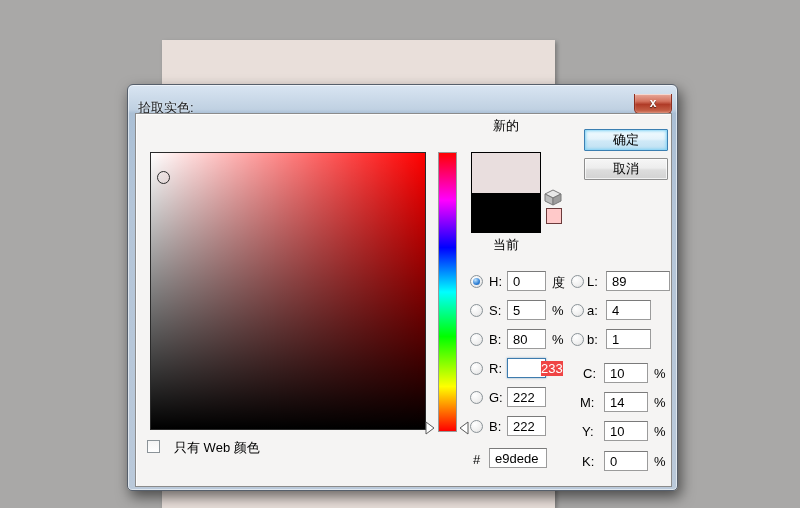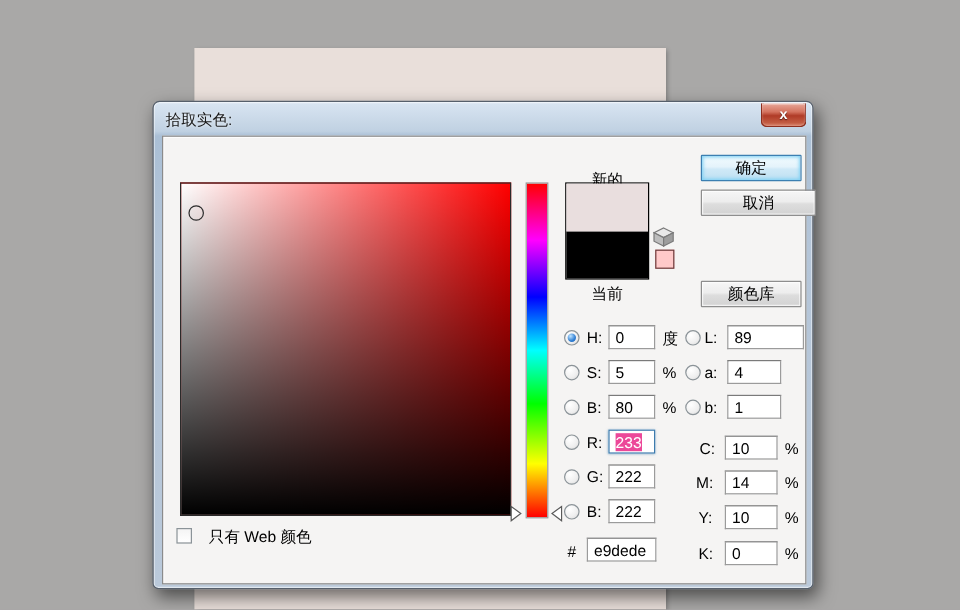--- a/index.html
+++ b/index.html
@@ -18,21 +18,21 @@
   }
   
   .dialog {
     position:absolute; left:127px; top:84px; width:551px; height:407px;
     border:1px solid #565f6b;
     border-radius:6px 6px 5px 5px;
     background:linear-gradient(to bottom,#d9e5f2 0%,#c0d1e2 6%,#aabfd5 7%,#b4c5d8 30%,#bac9da 100%);
     box-shadow:3px 6px 14px rgba(0,0,0,0.55), inset 0 0 0 1px rgba(255,255,255,0.55);
   }
   .titlebar {
-    position:absolute; left:0; top:0; right:0; height:27px;
+    position:absolute; left:0; top:8px; right:0; height:27px;
   }
   .title-text {
     position:absolute; left:10px; top:6px; font-size:13px; color:#1a1a1a;
     text-shadow:0 0 3px rgba(255,255,255,0.9);
   }
   .close-btn {
     position:absolute; top:1px; right:5px; width:38px; height:20px;
     border:1px solid #8d2f1f;
     border-top:none;
     border-radius:0 0 5px 5px;
@@ -105,21 +105,21 @@
     background:radial-gradient(circle at 35% 30%, #bfe4ff 0%, #2f7fd4 60%, #1d5fae 100%);
   }
   .fld-label { position:absolute; font-size:13px; }
   .fld-unit  { position:absolute; font-size:13px; }
   .txt {
     position:absolute; height:20px; border:1px solid #9b9b9b; border-top-color:#7a7a7a;
     background:#fff; font-family:"Liberation Sans",sans-serif;
     font-size:13px; padding:2px 0 0 5px; cursor:text;
   }
   .txt.focused { border:1px solid #3d7bad; box-shadow:0 0 2px rgba(61,123,173,.6); }
-  .sel { background:#ec4899; color:#fff; }
+  .sel { background:#ef4444; color:#fff;margin-left:28px; }
   
   .btn {
     position:absolute; height:22px; font-size:13px; text-align:center;
     border:1px solid #8e8e8e; border-radius:1px;
     background:linear-gradient(to bottom,#f6f6f6 0%,#ededed 45%,#dddddd 55%,#d2d2d2 100%);
     line-height:20px; cursor:pointer;
     box-shadow:inset 0 0 0 1px rgba(255,255,255,0.7);
   }
   .btn.default {
     border:1px solid #3c7fb1;
@@ -155,37 +155,36 @@
   <div class="field-marker"></div>
 
   <div class="hue-slider"></div>
   <svg class="hue-arrow left" viewBox="0 0 10 14">
       <polygon points="1,1 9,7 1,13" fill="#ffffff" stroke="#5a5a5a" stroke-width="1"></polygon>
     </svg>
   <svg class="hue-arrow right" viewBox="0 0 10 14">
       <polygon points="9,1 1,7 9,13" fill="#ffffff" stroke="#5a5a5a" stroke-width="1"></polygon>
     </svg>
 
-  <div class="swatch-label" style="left:343px;top:56px;text-decoration:underline;">新的</div>
+  <div class="swatch-label" style="left:343px;top:32px;">新的</div>
   <div class="swatch-box">
     <div class="swatch-half swatch-new" style="background-color: rgb(233, 222, 222);"></div>
     <div class="swatch-half swatch-current" style="background-color: rgb(0, 0, 0);"></div>
   </div>
   <div class="swatch-label" style="left:343px;top:151px;">当前</div>
 
   <svg class="cube-icon" viewBox="0 0 18 17">
     <polygon points="9,1 17,5 9,9 1,5" fill="#e8e8e8" stroke="#7a7a7a" stroke-width="1"></polygon>
     <polygon points="1,5 9,9 9,16 1,12" fill="#bdbdbd" stroke="#7a7a7a" stroke-width="1"></polygon>
     <polygon points="17,5 9,9 9,16 17,12" fill="#9d9d9d" stroke="#7a7a7a" stroke-width="1"></polygon>
   </svg>
   <div class="websafe-swatch" style="background-color: rgb(255, 201, 201);"></div>
 
   <button class="btn default" style="left:456px;top:44px;width:84px;">确定</button>
-  <button class="btn" style="left:456px;top:73px;width:96px;">取消</button>
-  <button class="btn" style="left:456px;top:149px;width:84px;">颜色库</button>
+  <button class="btn" style="left:456px;top:73px;width:84px;">取消</button>
 
   <div class="radio checked" style="left:342px;top:190px;"></div>
   <span class="fld-label" style="left:361px;top:189px;">H:</span>
   <div class="txt" style="left:379px;top:186px;width:39px;">0</div>
   <span class="fld-unit" style="left:424px;top:189px;">度</span>
 
   <div class="radio" style="left:342px;top:219px;"></div>
   <span class="fld-label" style="left:361px;top:218px;">S:</span>
   <div class="txt" style="left:379px;top:215px;width:39px;">5</div>
   <span class="fld-unit" style="left:424px;top:218px;">%</span>

